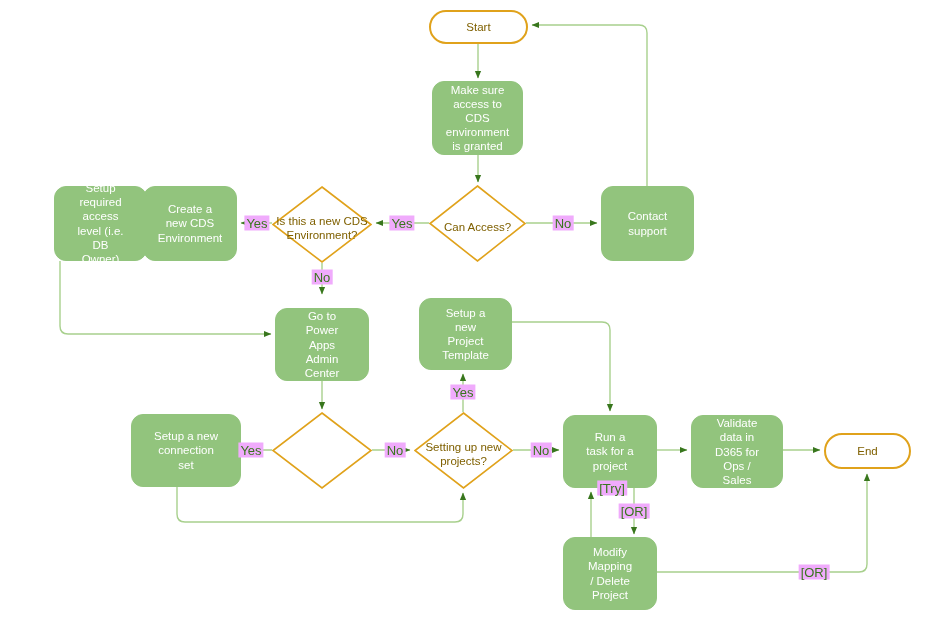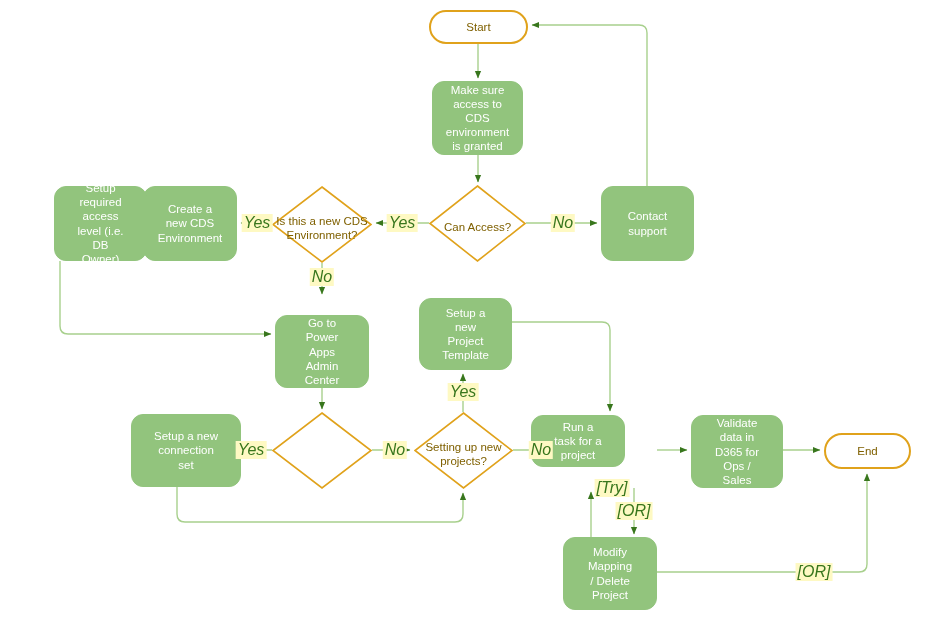--- a/index.html
+++ b/index.html
@@ -61,27 +61,26 @@
   .node-decision .dia-text {
     position: relative;
     z-index: 2;
     width: 108%;
     line-height: 1.18;
     margin-top: 8px;
   }
   .edge-label {
     position: absolute;
     font-family: "Liberation Sans", sans-serif;
-    font-size: 16px;
+    font-size: 13px;
     color: #38761d;
-    background: #fef9c3;
+    background: #f0abfc;
     padding: 0 2px;
     white-space: nowrap;
     transform: translate(-50%, -50%);
-    font-style: italic;
   }
   .node-text {
     display: block;
   }
 </style>
 </head>
 <body>
 
 <div id="canvas">
 
@@ -137,41 +136,41 @@
           <polygon points="50,1 99,38.5 50,76 1,38.5" fill="#ffffff" stroke="#e0a21b" stroke-width="1.6"></polygon>
         </svg>
         <span class="dia-text node-text">Is this a new CDS Environment?</span>
       </div>
       <div class="node node-process" style="left: 143px; top: 186px; width: 94px; height: 75px;">
         <span class="node-text">Create a new CDS Environment</span>
       </div>
       <div class="node node-process" style="left: 14px; top: 186px; width: 93px; height: 75px; margin-left: 40px;">
         <span class="node-text">Setup required access level (i.e. DB Owner)</span>
       </div>
-      <div class="node node-process" style="left: 275px; top: 315px; width: 94px; height: 73px;">
+      <div class="node node-process" style="left: 275px; top: 308px; width: 94px; height: 73px;">
         <span class="node-text">Go to Power Apps Admin Center</span>
       </div>
       <div class="node node-process" style="left: 419px; top: 298px; width: 93px; height: 72px;">
         <span class="node-text">Setup a new Project Template</span>
       </div>
       <div class="node node-decision" style="left: 272px; top: 412px; width: 100px; height: 77px;">
         <svg class="dia-shape" viewBox="0 0 100 77" preserveAspectRatio="none">
           <polygon points="50,1 99,38.5 50,76 1,38.5" fill="#ffffff" stroke="#e0a21b" stroke-width="1.6"></polygon>
         </svg>
       </div>
       <div class="node node-process" style="left: 131px; top: 414px; width: 110px; height: 73px;">
         <span class="node-text">Setup a new connection set</span>
       </div>
       <div class="node node-decision" style="left: 414px; top: 412px; width: 99px; height: 77px;">
         <svg class="dia-shape" viewBox="0 0 99 77" preserveAspectRatio="none">
           <polygon points="49.5,1 98,38.5 49.5,76 1,38.5" fill="#ffffff" stroke="#e0a21b" stroke-width="1.6"></polygon>
         </svg>
         <span class="dia-text node-text">Setting up new projects?</span>
       </div>
-      <div class="node node-process" style="left: 531px; top: 415px; width: 94px; height: 52px;">
+      <div class="node node-process" style="left: 563px; top: 415px; width: 94px; height: 73px;">
         <span class="node-text">Run a task for a project</span>
       </div>
       <div class="node node-process" style="left: 691px; top: 415px; width: 92px; height: 73px;">
         <span class="node-text">Validate data in D365 for Ops / Sales</span>
       </div>
       <div class="node node-terminator" style="left: 824px; top: 433px; width: 87px; height: 36px;">
         <span class="node-text">End</span>
       </div>
       <div class="node node-process" style="left: 563px; top: 537px; width: 94px; height: 73px;">
         <span class="node-text">Modify Mapping / Delete Project</span>

